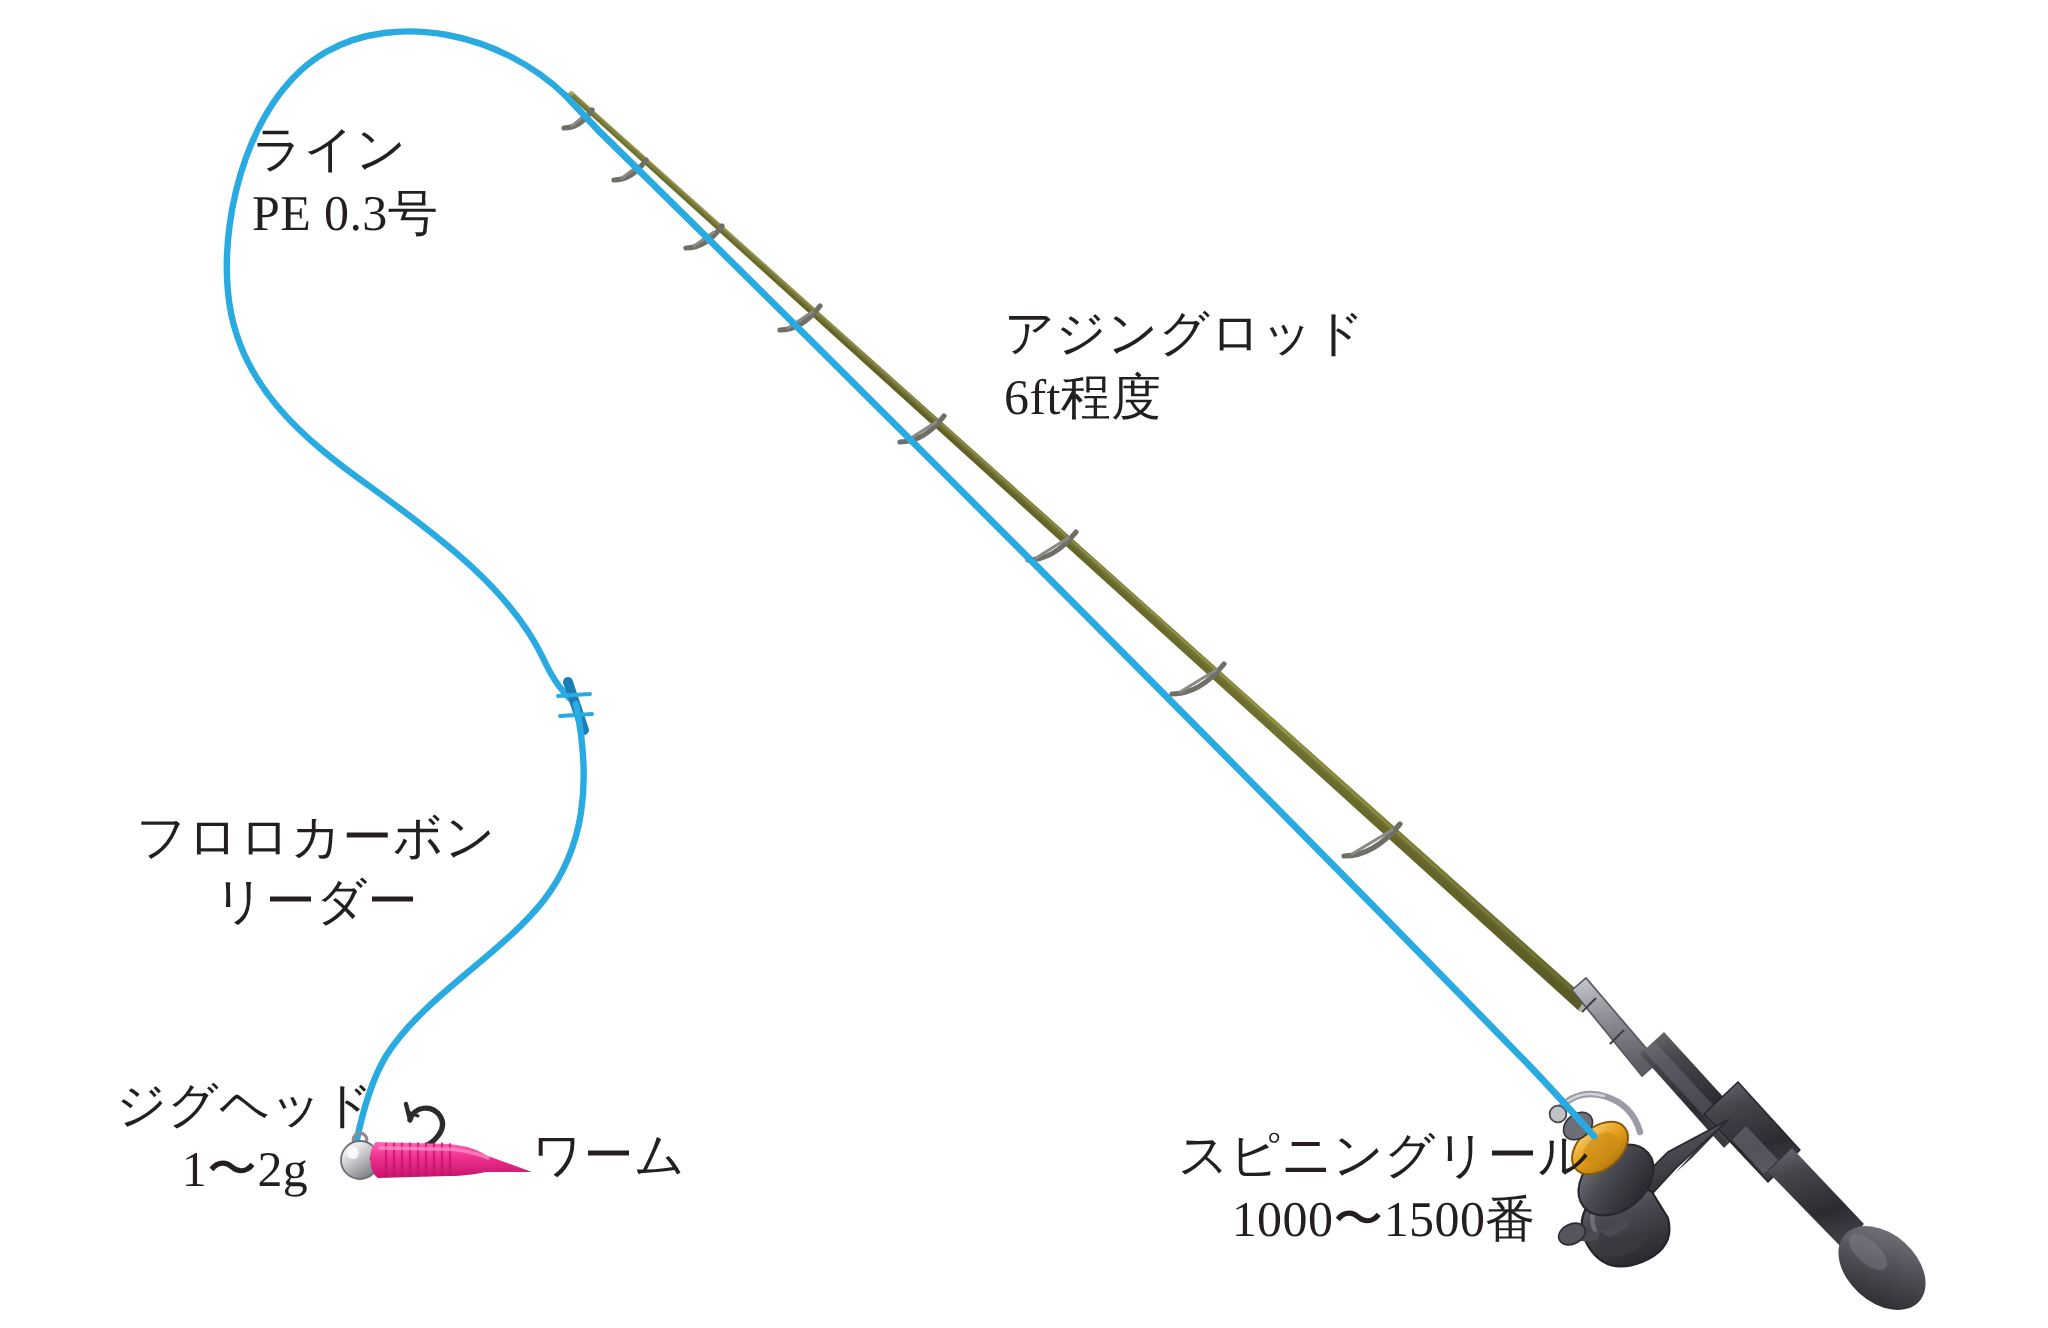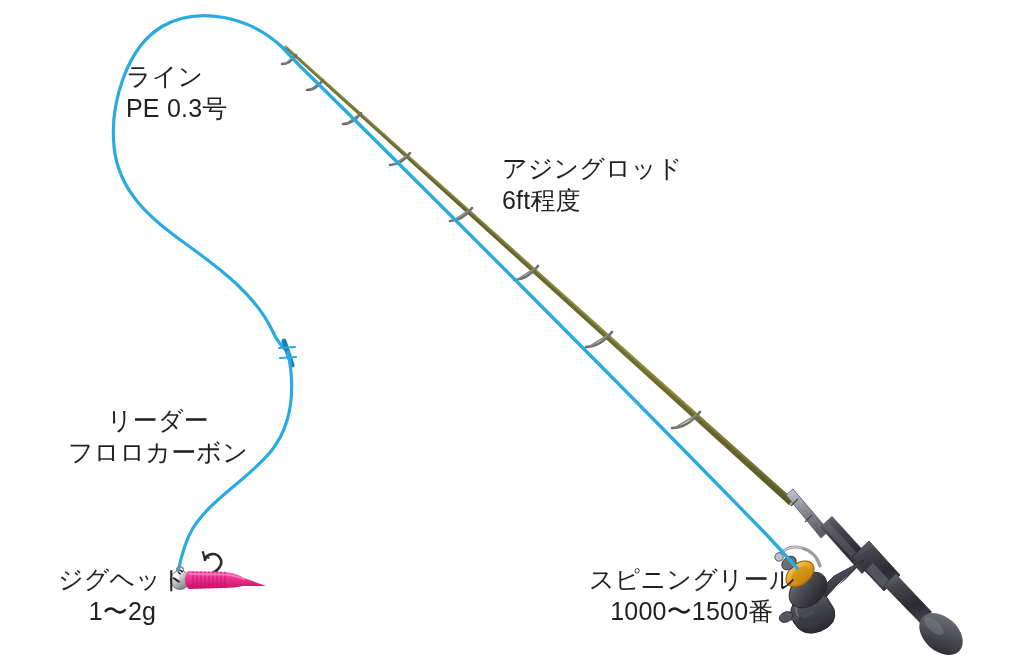--- a/index.html
+++ b/index.html
@@ -22,21 +22,21 @@
     position: absolute;
     left: 0;
     top: 0;
     width: 1024px;
     height: 664px;
     display: block;
   }
   .label {
     position: absolute;
     color: #231f20;
-    font-family: Liberation Sans, sans-serif;
+    font-family: Liberation Serif, serif;
     font-size: 25px;
     line-height: 1.28;
     letter-spacing: 0.2px;
     white-space: nowrap;
     user-select: none;
   }
   .label .ln {
     display: block;
   }
   .label.center .ln {
@@ -44,21 +44,21 @@
   }
   .label.left .ln {
     text-align: left;
   }
 
   
   #label-line      { left: 126px; top: 60px;  }
   #label-rod       { left: 502px; top: 152px; }
   #label-knot      { left: 297px; top: 338px; }
   #label-leader    { left: 68px;  top: 404px; }
-  #label-jighead   { left: 58px;  top: 563px; }
+  #label-jighead   { left: 58px;  top: 538px; }
   #label-worm      { left: 266px; top: 563px; }
   #label-reel      { left: 589px; top: 563px; }
 </style>
 </head>
 <body>
 
 <div id="stage">
 
   <svg id="diagram-svg" viewBox="0 0 1024 664" xmlns="http://www.w3.org/2000/svg">
 
@@ -246,30 +246,31 @@
     <span class="ln">PE 0.3号</span>
   </div>
 
   <div class="label left" id="label-rod">
     <span class="ln">アジングロッド</span>
     <span class="ln">6ft程度</span>
   </div>
 
 
   <div class="label center" id="label-leader">
+    <span class="ln">フロロカーボン</span>
     <span class="ln">リーダー</span>
-    <span class="ln">フロロカーボン</span>
   </div>
 
   <div class="label center" id="label-jighead">
     <span class="ln">ジグヘッド</span>
     <span class="ln">1〜2g</span>
   </div>
 
   <div class="label left" id="label-worm">
+    <span class="ln">ワーム</span>
   </div>
 
   <div class="label center" id="label-reel">
     <span class="ln">スピニングリール</span>
     <span class="ln">1000〜1500番</span>
   </div>
 
 </div>
 
 </body></html>

